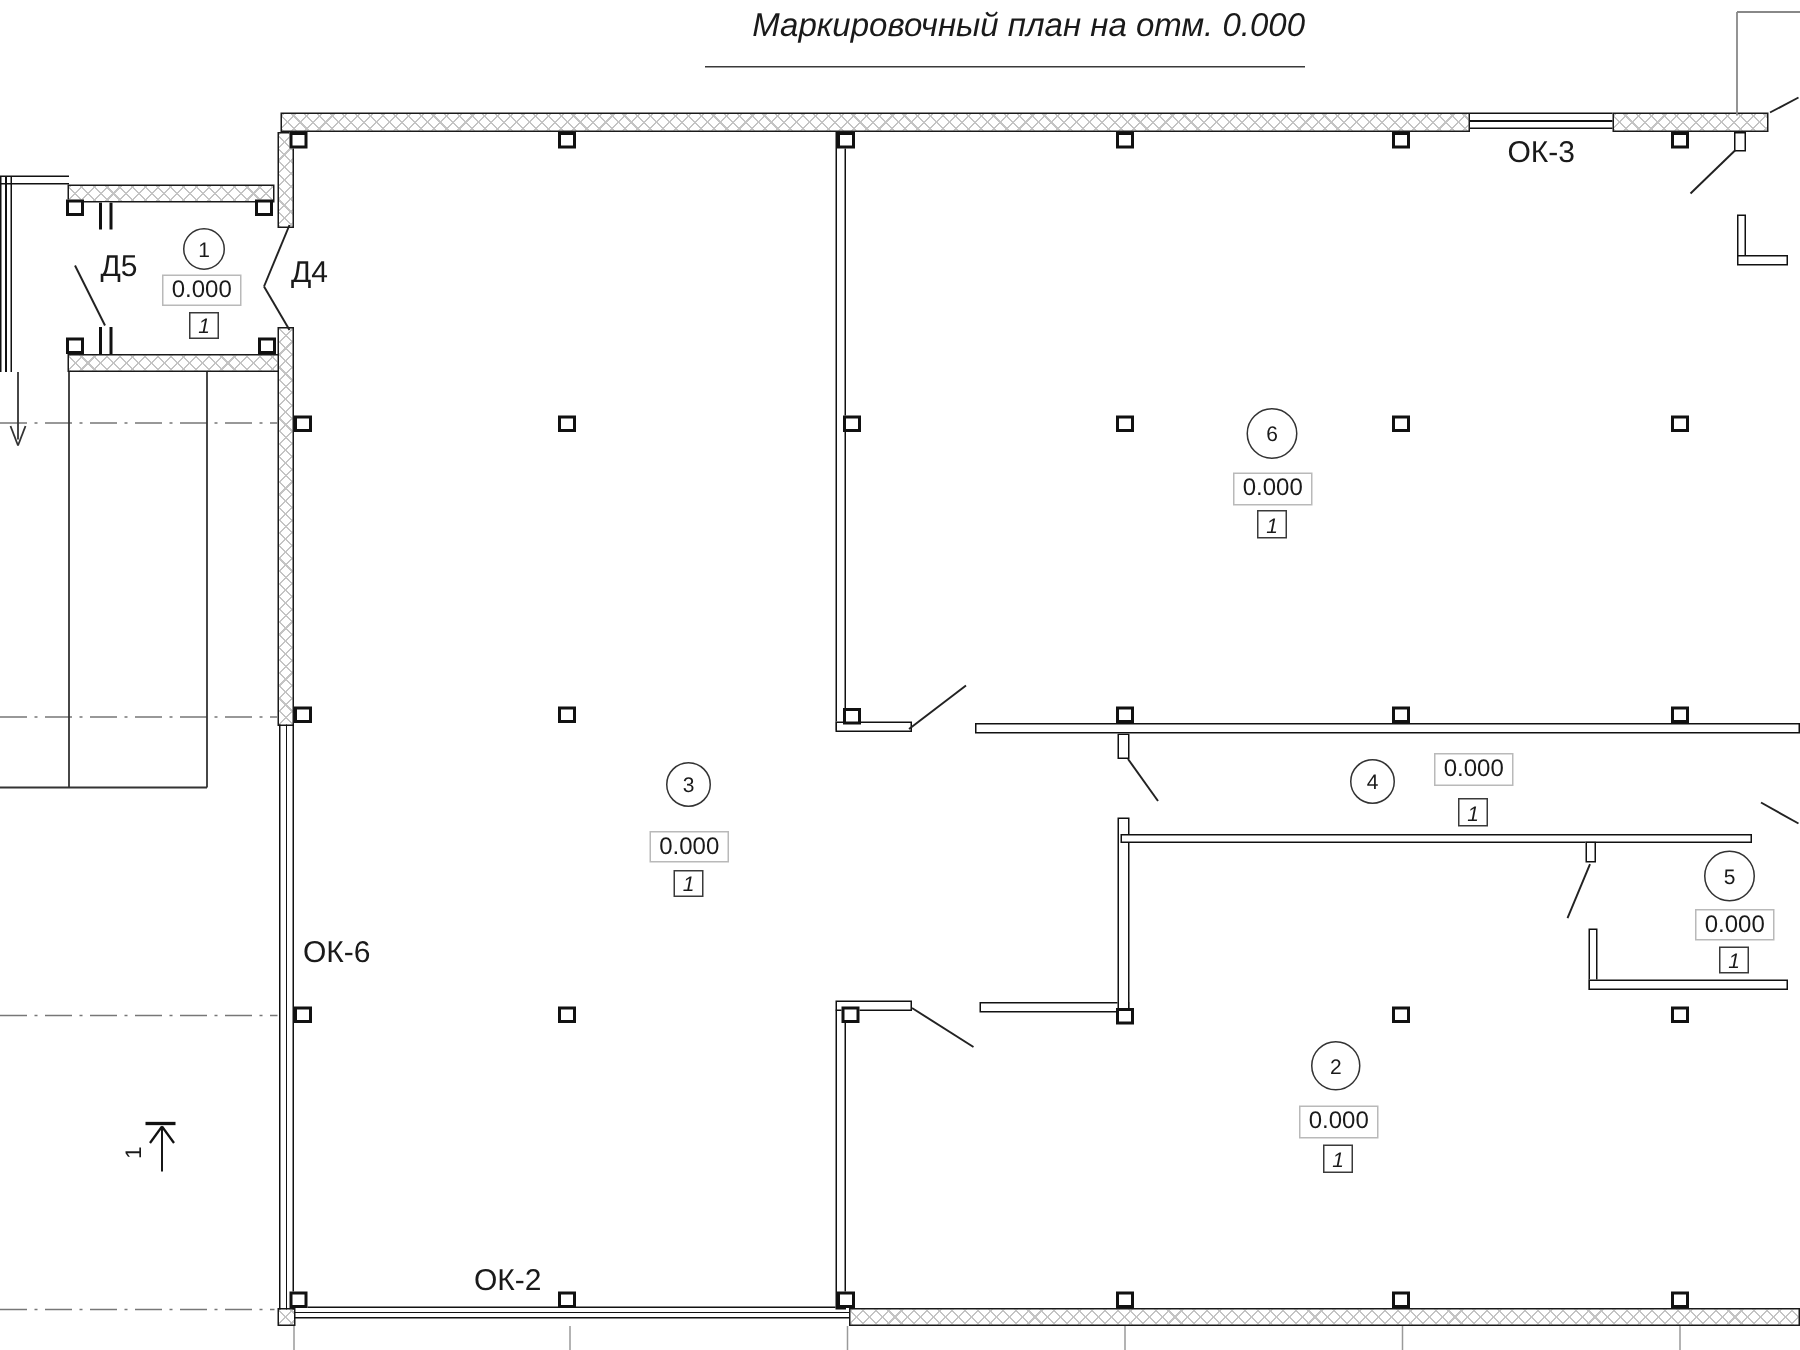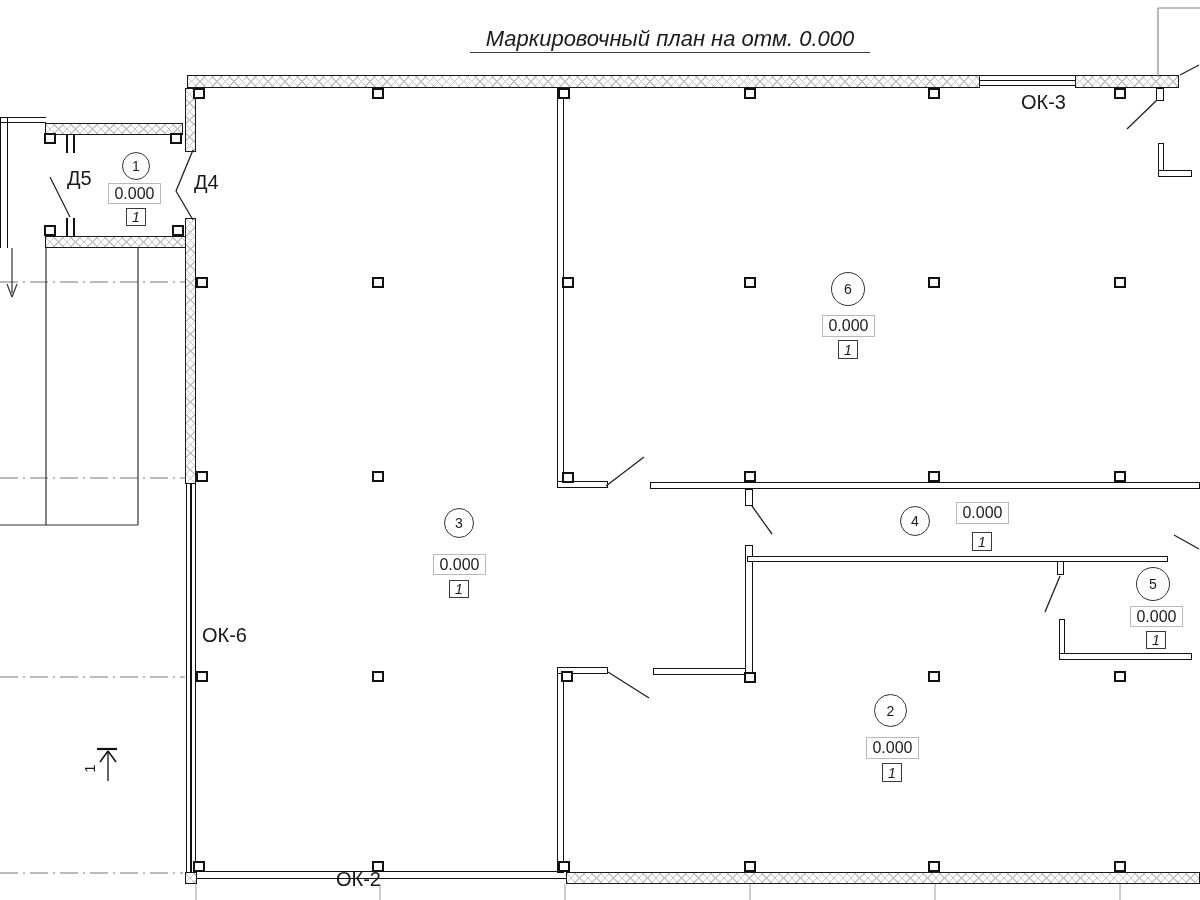--- a/index.html
+++ b/index.html
@@ -38,22 +38,22 @@
   }
   .elev{ 
     position:absolute;box-sizing:border-box;border:1px solid #b9b9b9;background:#fff;
     display:flex;align-items:center;justify-content:center;font-size:16px;
   }
   .fin{ 
     position:absolute;box-sizing:border-box;border:1.3px solid #3a3a3a;background:#fff;
     display:flex;align-items:center;justify-content:center;font-size:14px;font-style:italic;
   }
   .title{
-    position:absolute;left:470px;top:26px;width:400px;text-align:center;
-    font-size:22px;font-style:italic;padding-bottom:0;border-bottom:1.5px solid #3a3a3a;
+    position:absolute;left:470px;top:4px;width:400px;text-align:right;
+    font-size:22px;font-style:italic;padding-bottom:14px;border-bottom:1.5px solid #3a3a3a;
   }
   .secnum{position:absolute;font-size:15px;transform:rotate(-90deg);}
   svg{position:absolute;left:0;top:0;pointer-events:none;}
 </style>
 </head>
 <body>
 
 <div id="plan">
 
   <div class="title">Маркировочный план на отм. 0.000</div>
@@ -127,23 +127,23 @@
     <line x1="12" y1="248" x2="12" y2="293" stroke="#333" stroke-width="1.2"></line>
     <line x1="12" y1="297" x2="7" y2="284" stroke="#333" stroke-width="1.2"></line>
     <line x1="12" y1="297" x2="17" y2="284" stroke="#333" stroke-width="1.2"></line>
 
     <line x1="97" y1="749" x2="117" y2="749" stroke="#111" stroke-width="2.2"></line>
     <line x1="108" y1="751" x2="108" y2="781" stroke="#111" stroke-width="1.3"></line>
     <line x1="108" y1="751" x2="100" y2="762" stroke="#111" stroke-width="1.5"></line>
     <line x1="108" y1="751" x2="116" y2="762" stroke="#111" stroke-width="1.5"></line>
   </svg>
 
-  <div class="lbl" style="left:1005px;top:91px;margin-left:16px;">ОК-3</div>
+  <div class="lbl" style="left:1005px;top:91px;">ОК-3</div>
   <div class="lbl" style="left:202px;top:624px;">ОК-6</div>
-  <div class="lbl" style="left:336px;top:843px;margin-top:25px;">ОК-2</div>
+  <div class="lbl" style="left:316px;top:843px;">ОК-2</div>
   <div class="lbl" style="left:67px;top:167px;">Д5</div>
   <div class="lbl" style="left:194px;top:171px;">Д4</div>
   <div class="secnum" style="left:85px;top:760px;">1</div>
 
   <div class="rmc" style="left:122px;top:152px;width:28px;height:28px;">1</div>
   <div class="elev" style="left:108px;top:183px;width:53px;height:21px;">0.000</div>
   <div class="fin" style="left:126px;top:208px;width:20px;height:18px;">1</div>
 
   <div class="rmc" style="left:874px;top:694px;width:33px;height:33px;">2</div>
   <div class="elev" style="left:866px;top:737px;width:53px;height:22px;">0.000</div>

